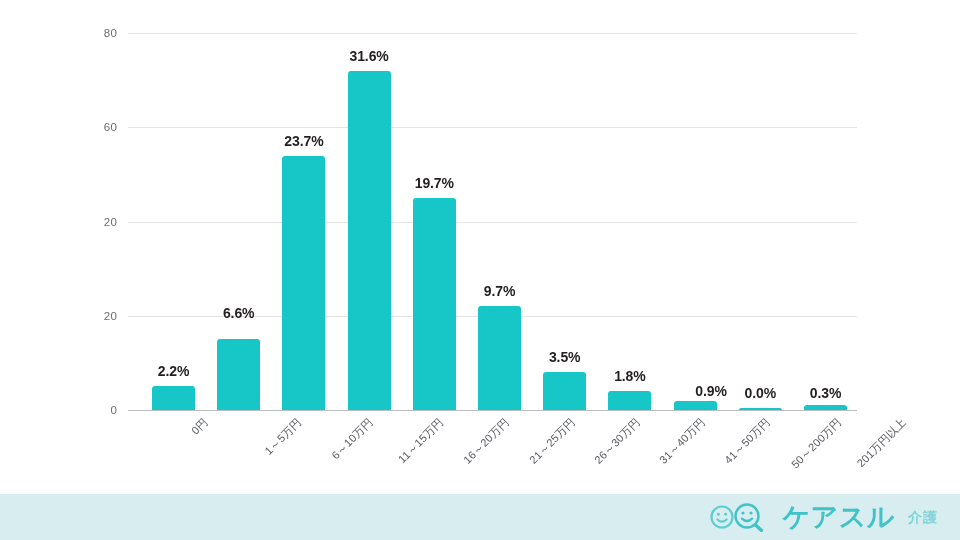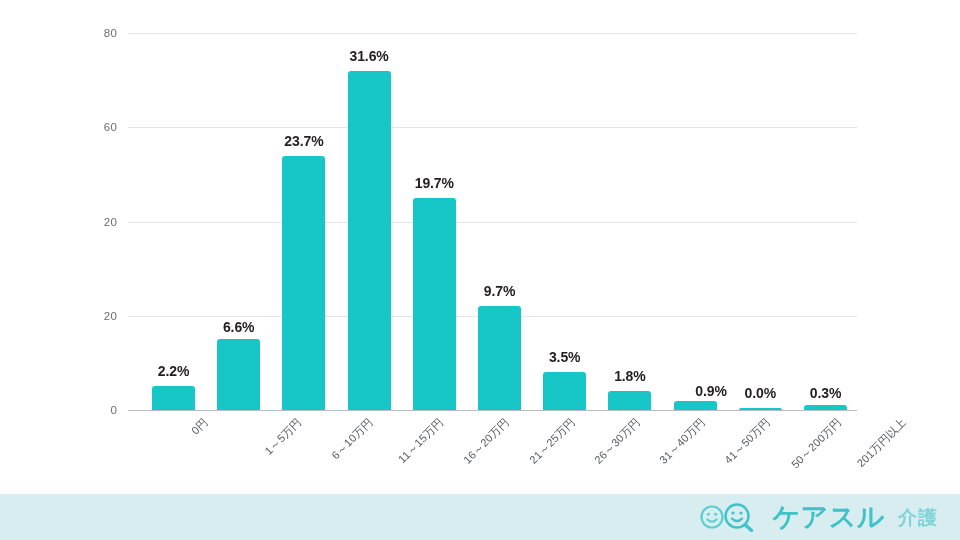--- a/index.html
+++ b/index.html
@@ -113,21 +113,21 @@
   }
   #brand-mark { display: block; }
   .brand-word {
     font-size: 27px;
     font-weight: 600;
     color: #3fc3c8;
     letter-spacing: 0.5px;
     line-height: 1;
   }
   .brand-sub {
-    font-size: 19px;
+    font-size: 14px;
     font-weight: 600;
     color: #7fd4d8;
     letter-spacing: 1px;
     line-height: 1;
     margin-left: 2px;
   }
 </style>
 </head>
 <body>
 
@@ -148,21 +148,21 @@
         <div class="ytick-label" style="top: 94.25px;">60</div>
         <div class="ytick-label" style="top: 0px;">80</div>
       </div>
     <div id="bars">
         <div class="bar-group" style="left: 24px;">
           <div class="bar" style="height: 23.5625px; background: rgb(23, 199, 199);"></div>
           <div class="bar-value" style="bottom: 30.5625px;">2.2%</div>
         </div>
         <div class="bar-group" style="left: 89.2px;">
           <div class="bar" style="height: 70.6875px; background: rgb(23, 199, 199);"></div>
-          <div class="bar-value" style="bottom: 75px;">6.6%</div>
+          <div class="bar-value" style="bottom: 89px;">6.6%</div>
         </div>
         <div class="bar-group" style="left: 154.4px;">
           <div class="bar" style="height: 254.475px; background: rgb(23, 199, 199);"></div>
           <div class="bar-value" style="bottom: 261.475px;">23.7%</div>
         </div>
         <div class="bar-group" style="left: 219.6px;">
           <div class="bar" style="height: 339.3px; background: rgb(23, 199, 199);"></div>
           <div class="bar-value" style="bottom: 346.3px;">31.6%</div>
         </div>
         <div class="bar-group" style="left: 284.8px;">

